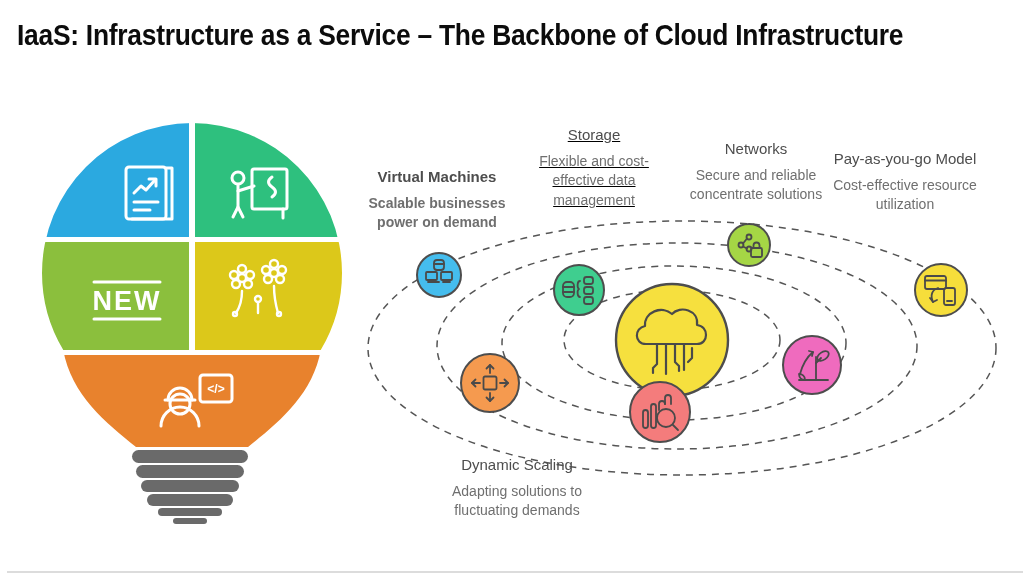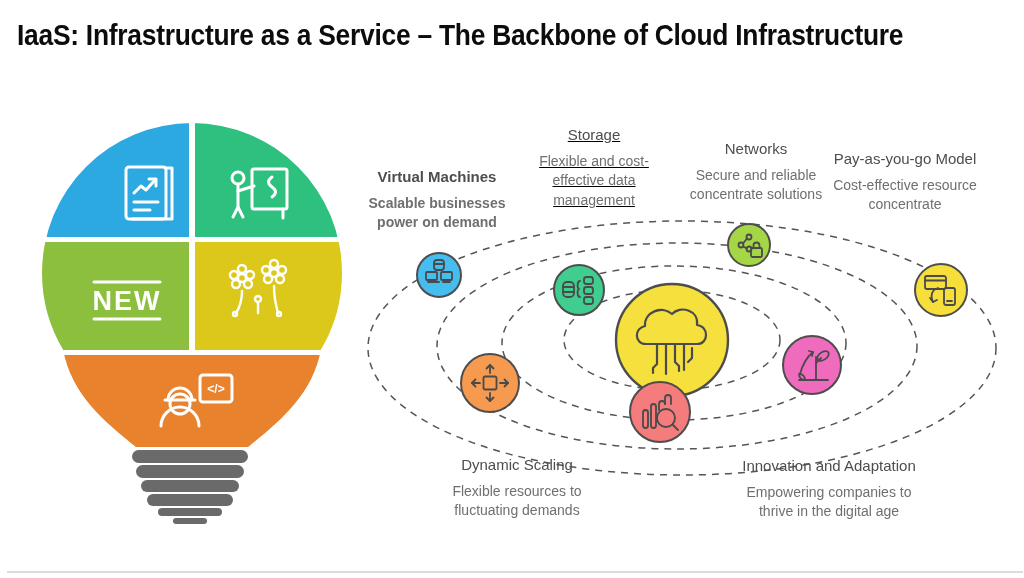--- a/index.html
+++ b/index.html
@@ -240,28 +240,24 @@
     <div class="desc">Flexible and cost-effective data management</div>
   </div>
 
   <div class="f f-networks">
     <div class="name">Networks</div>
     <div class="desc">Secure and reliable concentrate solutions</div>
   </div>
 
   <div class="f f-pay">
     <div class="name">Pay-as-you-go Model</div>
-    <div class="desc">Cost-effective resource concentrate</div>
+    <div class="desc">Cost-effective resource utilization</div>
   </div>
 
   <div class="f f-scaling">
     <div class="name">Dynamic Scaling</div>
-    <div class="desc">Flexible resources to fluctuating demands</div>
-  </div>
-
-
-  <div class="f f-innov">
-    <div class="name">Innovation and Adaptation</div>
-    <div class="desc">Empowering companies to thrive in the digital age</div>
-  </div>
+    <div class="desc">Adapting solutions to fluctuating demands</div>
+  </div>
+
+
 
   <div class="bottom-line"></div>
 </div>
 
 </body></html>

